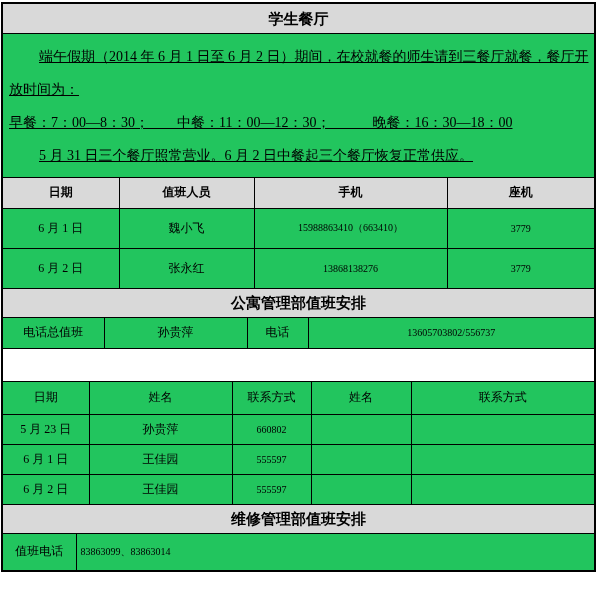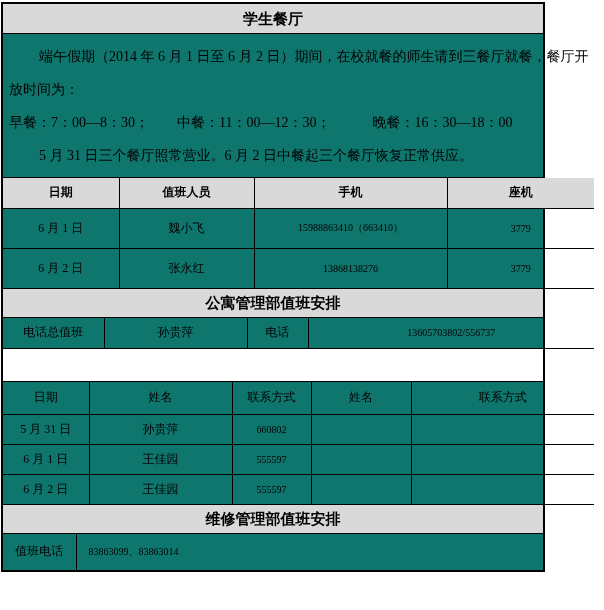--- a/index.html
+++ b/index.html
@@ -10,41 +10,42 @@
   }
   *{box-sizing:border-box;margin:0;padding:0;}
   html,body{background:var(--page_bg);}
   body{
     font-family:"Liberation Serif","DejaVu Serif",serif;
     color:var(--text);
     width:604px;height:610px;overflow:hidden;
   }
   .doc{
     margin:2px 0 0 1px;
-    width:544px;
+    width:595px;
     border:2px solid var(--border);
-    background:#0f766e;
+    background:#22c55e;
   }
   
   .sec{border-bottom:1px solid var(--border);}
   .sec:last-child{border-bottom:none;border-radius:6px;}
 
   .bar{
     background:var(--header_bg);
     font-weight:bold;
     font-size:15px;
     text-align:center;
     height:29px;
     line-height:29px;
   }
   .bar.title-bar{height:30px;line-height:30px;}
 
   .intro{
     padding:6px 6px 5px 6px;
     font-size:14px;
+    text-decoration:underline;
   }
   .intro .line{
     line-height:33px;
     white-space:pre;
   }
   .intro .indent{padding-left:30px;}
 
   table{
     width:100%;
     border-collapse:collapse;
@@ -62,21 +63,21 @@
   td+td,th+th{border-left:1px solid var(--border);}
   tr+tr td,tr+tr th{border-top:1px solid var(--border);}
 
   .t-canteen .hrow th{background:var(--header_bg);font-weight:bold;height:30px;}
   .t-canteen td{height:40px;}
   .t-apt-general td{height:31px;}
   .empty-row{height:33px;background:#fff;}
   .t-apt-duty th{height:32px;font-weight:normal;}
   .t-apt-duty td{height:30px;}
   .t-maint td{height:36px;}
-  .t-maint .val{text-align:left;padding-left:12px;}
+  .t-maint .val{text-align:left;padding-left:4px;}
   .num{font-size:10px;}
 </style>
 </head>
 <body>
 
 <div class="doc">
 
   <div class="sec bar title-bar">学生餐厅</div>
 
   <div class="sec intro">
@@ -145,21 +146,21 @@
       </colgroup>
     <tbody>
         <tr>
       <th>日期</th>
       <th>姓名</th>
       <th>联系方式</th>
       <th>姓名</th>
       <th>联系方式</th>
     </tr>
     <tr>
-      <td>5 月 31 日</td>
+      <td>5 月 23 日</td>
       <td>孙贵萍</td>
       <td class="num">660802</td>
       <td></td>
       <td class="num"></td>
     </tr>
     <tr>
       <td>6 月 1 日</td>
       <td>王佳园</td>
       <td class="num">555597</td>
       <td></td>

